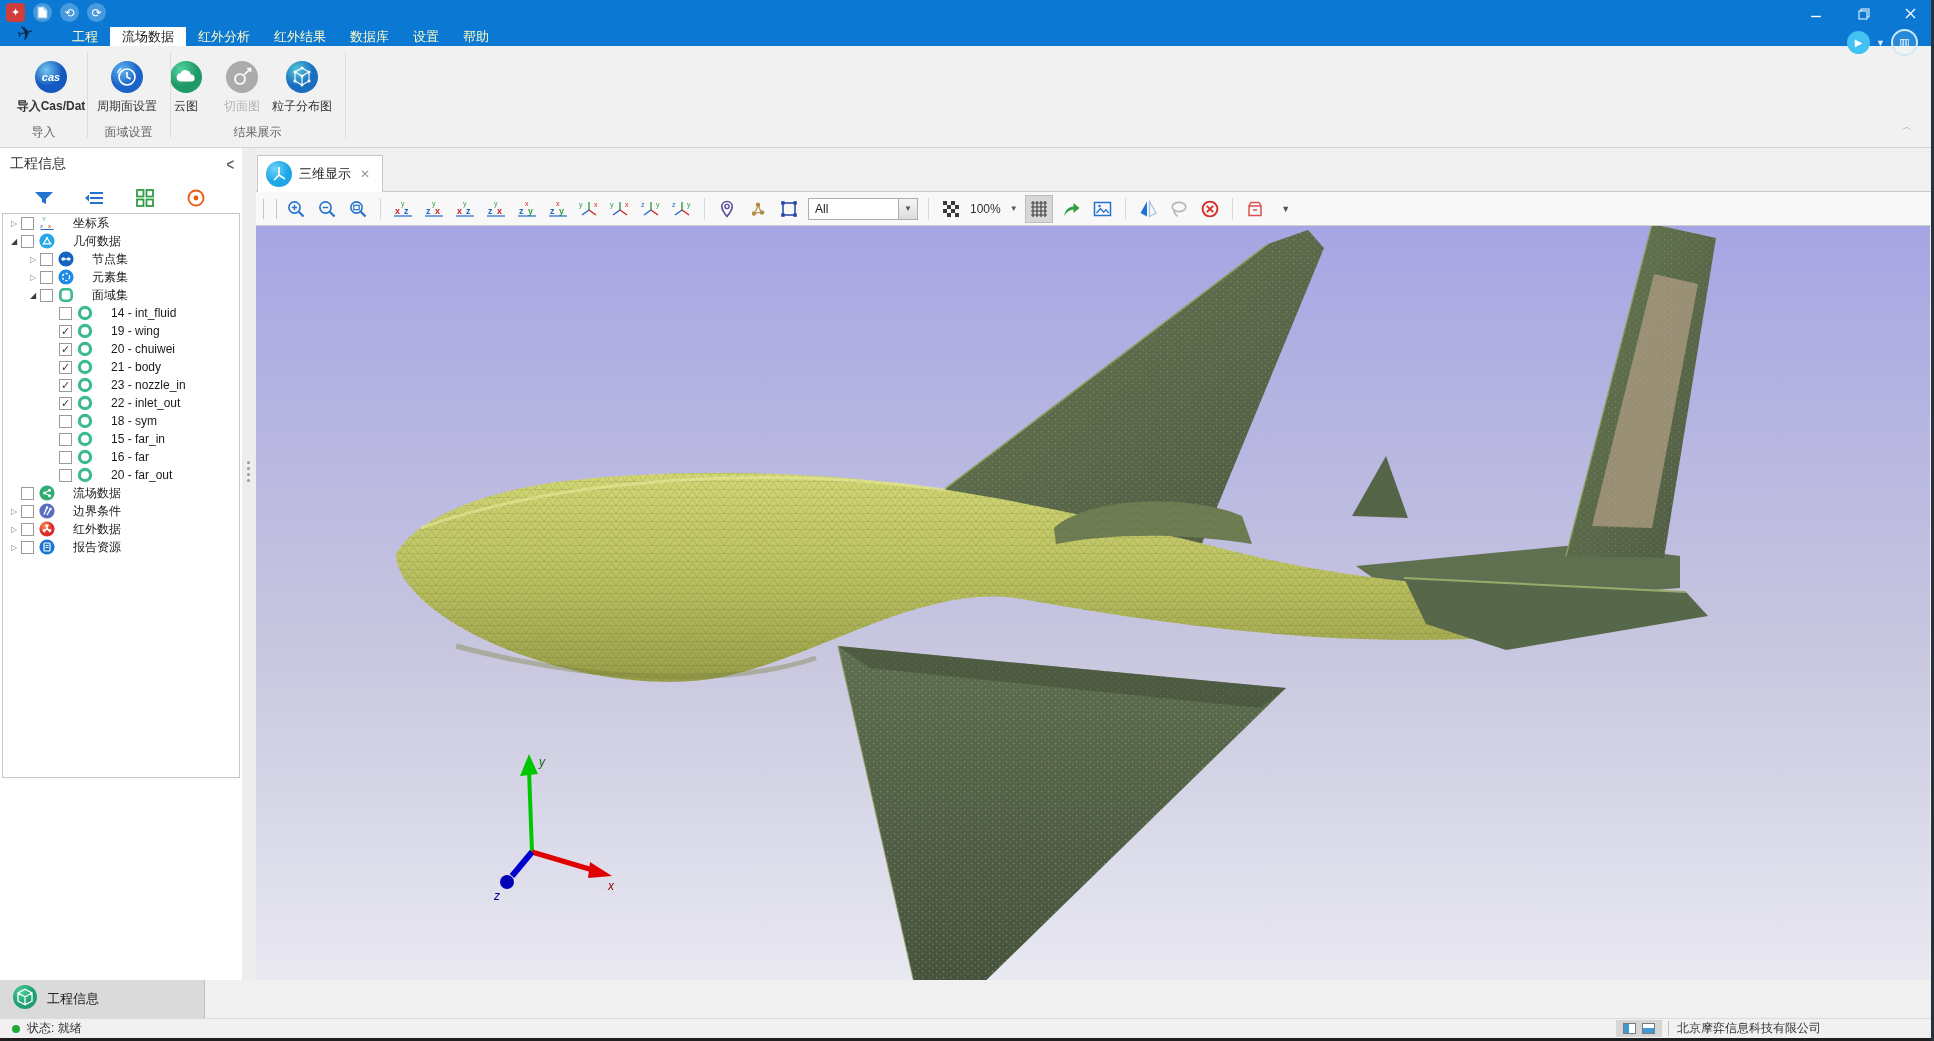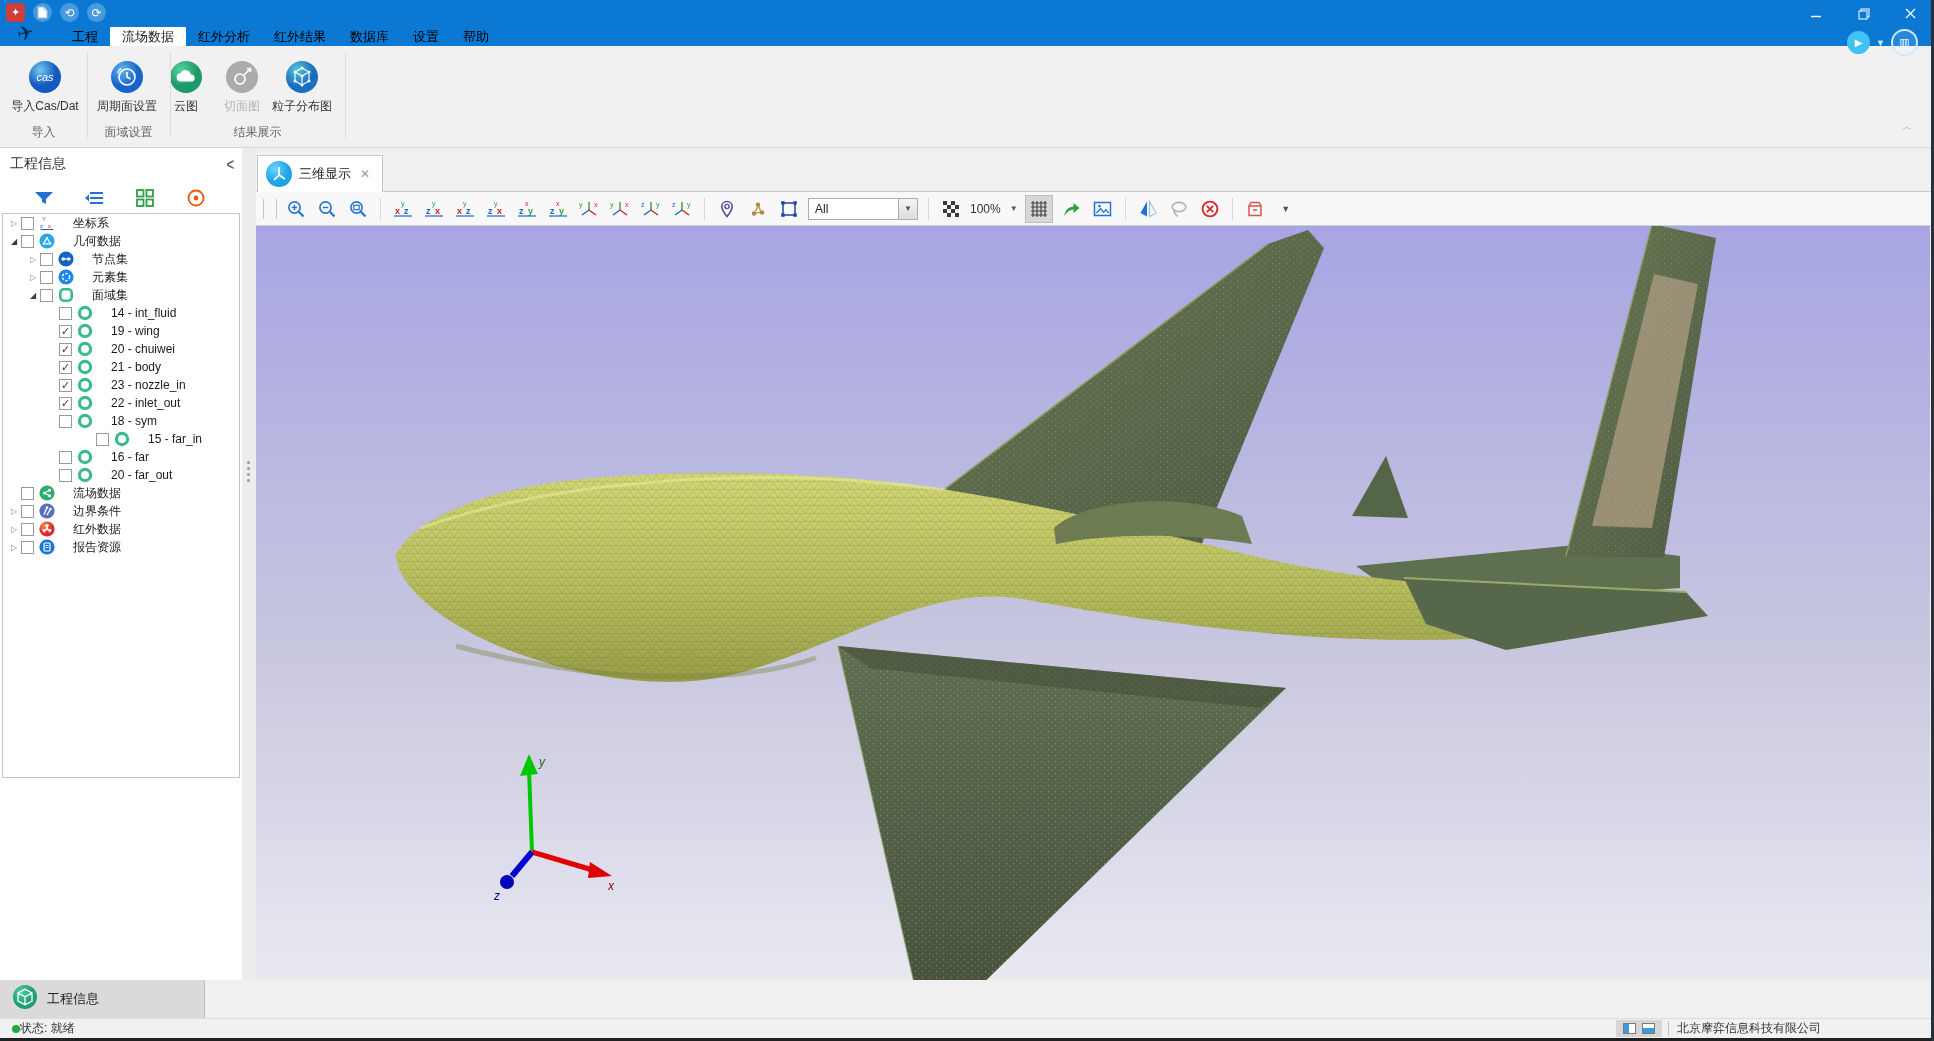--- a/index.html
+++ b/index.html
@@ -13,21 +13,21 @@
   .qbtn.red{border-radius:4px;background:#cf3d3d;}
   .title-text{position:absolute;left:683px;top:0;height:27px;line-height:27px;font-size:13px;color:#fff;white-space:nowrap;}
   .title-text .rest{color:#c3ddf2;}
   .winbtns{position:absolute;right:0;top:0;display:flex;}
   .winbtn{width:47px;height:27px;display:flex;align-items:center;justify-content:center;color:#fff;font-size:12px;}
   .winbtn svg{display:block;}
   
   .menubar{position:absolute;left:0;top:27px;width:1934px;height:19px;background:#0b79d3;}
   .logo{position:absolute;left:17px;top:-6px;font-size:20px;color:#0a2b50;transform:rotate(-14deg);}
   .menu-items{position:absolute;left:60px;top:0;height:19px;white-space:nowrap;}
-  .menu-item{display:inline-block;padding:0 12px;color:#000000;font-size:13px;line-height:19px;cursor:default;}
+  .menu-item{display:inline-block;padding:0 12px;color:#fef9c3;font-size:13px;line-height:19px;cursor:default;}
   .menu-item.active{background:#ffffff;color:#222;}
   .menu-right{position:absolute;right:16px;top:2px;display:flex;align-items:center;gap:6px;z-index:5;}
   .mr-circle{width:23px;height:23px;border-radius:50%;display:flex;align-items:center;justify-content:center;}
   .mr-run{background:#41c2f2;color:#fff;font-size:10px;}
   .mr-book{border:2px solid #cfe8fa;color:#fff;font-size:11px;background:rgba(255,255,255,.12);}
   .mr-caret{color:#dceefb;font-size:9px;}
   
   .ribbon{position:absolute;left:0;top:46px;width:1934px;height:102px;background:#f1f1f1;border-bottom:1px solid #d5d5d5;box-sizing:border-box;}
   .rb{position:absolute;top:14px;text-align:center;cursor:default;}
   .rb .circ{width:34px;height:34px;margin:0 auto;}
@@ -77,21 +77,21 @@
             display:flex;align-items:center;justify-content:center;flex:none;}
   .viewport{position:absolute;left:0;top:78px;width:1674px;height:754px;
             background:linear-gradient(#a7a5e3,#c9c8df 58%,#e9e9f2);overflow:hidden;}
   
   .panel-footer{position:absolute;left:0;top:980px;width:205px;height:38px;background:#dadada;border-right:1px solid #bfbfbf;
                 display:flex;align-items:center;padding-left:12px;box-sizing:border-box;}
   .panel-footer .lab{font-size:13px;color:#222;margin-left:9px;}
   .msgbar{position:absolute;left:206px;top:980px;width:1728px;height:38px;background:#fff;display:flex;align-items:center;
           padding-left:10px;box-sizing:border-box;font-size:13px;color:#333;}
   .statusbar{position:absolute;left:0;top:1018px;width:1934px;height:20px;background:#f1f1f1;border-top:1px solid #dcdcdc;box-sizing:border-box;}
-  .status-left{position:absolute;left:12px;top:0;height:19px;display:flex;align-items:center;font-size:12px;color:#333;}
+  .status-left{position:absolute;left:12px;top:0;height:19px;display:flex;align-items:center;gap:7px;font-size:12px;color:#333;}
   .dot{width:8px;height:8px;border-radius:50%;background:#23a83c;}
   .sb-icons{position:absolute;left:1616px;top:1px;width:46px;height:17px;background:#d6d6d6;display:flex;align-items:center;justify-content:center;gap:6px;}
   .mini{width:13px;height:11px;background:#fff;border:1px solid #7a7a7a;box-sizing:border-box;position:relative;}
   .mini.m1::after{content:"";position:absolute;left:0;top:0;width:5px;height:100%;background:#3d9ad6;}
   .mini.m2::after{content:"";position:absolute;left:0;bottom:0;width:100%;height:5px;background:#3d9ad6;}
   .sb-vline{position:absolute;left:1668px;top:2px;width:1px;height:15px;background:#c0c0c0;}
   .company{position:absolute;left:1677px;top:0;height:19px;line-height:19px;font-size:12px;color:#333;}
   .edge-b{position:absolute;left:0;top:1038px;width:1934px;height:3px;background:#202020;}
   .edge-r{position:absolute;left:1931px;top:0;width:3px;height:1041px;background:#2a3138;}
 </style>
@@ -143,21 +143,21 @@
     <div class="menu-items" id="menu-items"><div class="menu-item">工程</div><div class="menu-item active">流场数据</div><div class="menu-item">红外分析</div><div class="menu-item">红外结果</div><div class="menu-item">数据库</div><div class="menu-item">设置</div><div class="menu-item">帮助</div></div>
     <div class="menu-right">
       <div class="mr-circle mr-run">▶</div>
       <div class="mr-caret">▼</div>
       <div class="mr-circle mr-book">▥</div>
     </div>
   </div>
 
   <div class="ribbon">
     <div id="ribbon-buttons">
-        <div class="rb" style="left: 10px; width: 70px;">
+        <div class="rb" style="left: 16px; width: 70px; font-weight: bold;">
           <div class="circ"><svg viewBox="0 0 34 34">
               <defs>
                 <radialGradient id="gA" cx="35%" cy="28%">
                   <stop offset="0" stop-color="#72c8f2"></stop>
                   <stop offset="1" stop-color="#1458c0"></stop>
                 </radialGradient>
               </defs>
               <circle cx="17" cy="17" r="16" fill="url(#gA)"></circle>
               <text x="17" y="21" text-anchor="middle" font-size="11" font-style="italic" fill="#fff">cas</text>
             </svg></div>
@@ -389,21 +389,21 @@
         <div class="trow" style="padding-left: 42px;">
           <span class="texp"></span>
           <span class="tcheck"></span>
           <span class="ticon">
             <svg viewBox="0 0 16 16">
               <circle cx="8" cy="8" r="5.6" fill="none" stroke="#3cb98f" stroke-width="3.2"></circle>
             </svg>
           </span>
           <span>18 - sym</span>
         </div>
-        <div class="trow" style="padding-left: 42px; justify-content: center;">
+        <div class="trow" style="padding-left: 42px;">
           <span class="texp"></span>
           <span class="tcheck"></span>
           <span class="ticon">
             <svg viewBox="0 0 16 16">
               <circle cx="8" cy="8" r="5.6" fill="none" stroke="#3cb98f" stroke-width="3.2"></circle>
             </svg>
           </span>
           <span>15 - far_in</span>
         </div>
         <div class="trow" style="padding-left: 42px;">

